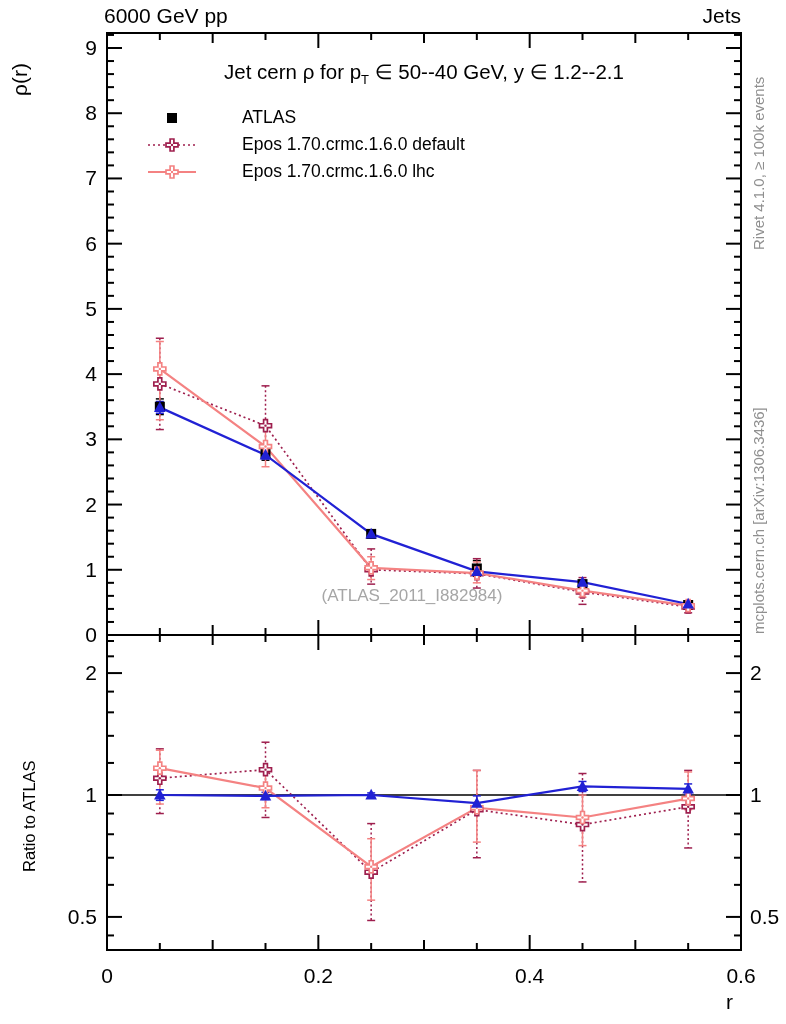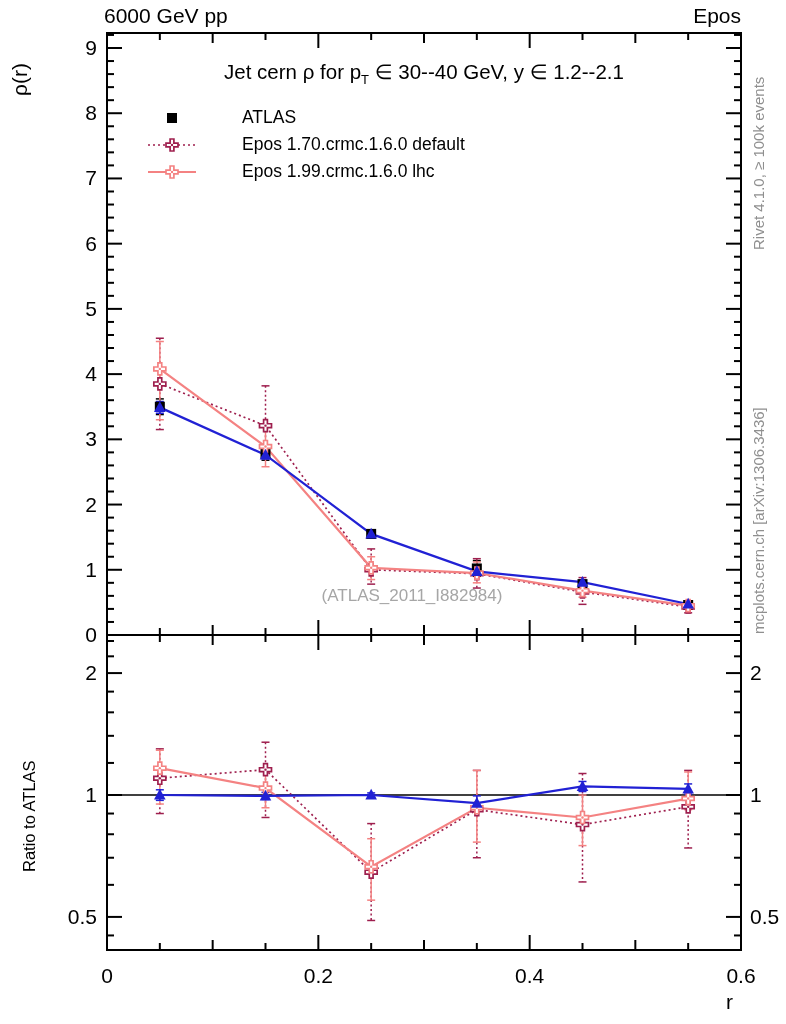--- a/index.html
+++ b/index.html
@@ -460,23 +460,23 @@
           <path d="M 265.5,789.6816522979811 L 271.3,800.4816522979812 L 259.7,800.4816522979812 Z" fill="#2121d4"></path>
           <path d="M 371.1666666666667,788.8 L 376.9666666666667,799.6 L 365.3666666666667,799.6 Z" fill="#2121d4"></path>
           <path d="M 476.83333333333337,796.8986345085827 L 482.6333333333334,807.6986345085828 L 471.03333333333336,807.6986345085828 Z" fill="#2121d4"></path>
           <path d="M 582.5,780.218333876675 L 588.3,791.0183338766751 L 576.7,791.0183338766751 Z" fill="#2121d4"></path>
           <path d="M 688.1666666666667,782.7491583338607 L 693.9666666666667,793.5491583338608 L 682.3666666666668,793.5491583338608 Z" fill="#2121d4"></path>
         </g>
       </g>
     </svg>
 
   <div class="hdr-left">6000 GeV pp</div>
-  <div class="hdr-right">Epos</div>
-
-  <div class="title"><span>Jet cern ρ for p</span><sub>T</sub><span> ∈ 30--40 GeV, y ∈ 1.2--2.1</span></div>
+  <div class="hdr-right">Jets</div>
+
+  <div class="title"><span>Jet cern ρ for p</span><sub>T</sub><span> ∈ 50--40 GeV, y ∈ 1.2--2.1</span></div>
 
   <div class="legend" id="legend">
       <div class="lrow">
         <svg width="52" height="18">
           <rect x="21" y="4" width="10" height="10" fill="#000000"></rect>
         </svg>
         <span class="llabel">ATLAS</span>
       </div>
       <div class="lrow">
         <svg width="52" height="18">
@@ -485,21 +485,21 @@
           <circle cx="26" cy="9" r="1.2" fill="#9e1f4e"></circle>
         </svg>
         <span class="llabel">Epos 1.70.crmc.1.6.0 default</span>
       </div>
       <div class="lrow">
         <svg width="52" height="18">
           <line x1="2" y1="9" x2="50" y2="9" stroke="#f48282" stroke-width="2.2" stroke-dasharray="none"></line>
           <path d="M 24.1,3 L 27.9,3 L 27.9,7.1 L 32,7.1 L 32,10.9 L 27.9,10.9 L 27.9,15 L 24.1,15 L 24.1,10.9 L 20,10.9 L 20,7.1 L 24.1,7.1 Z" fill="#fff" stroke="#f48282" stroke-width="1.7"></path>
           <circle cx="26" cy="9" r="1.2" fill="#f48282"></circle>
         </svg>
-        <span class="llabel">Epos 1.99.crmc.1.6.0 lhc</span>
+        <span class="llabel">Epos 1.70.crmc.1.6.0 lhc</span>
       </div>
     </div>
 
   <div class="ylabel-top">ρ(r)</div>
   <div class="ylabel-ratio">Ratio to ATLAS</div>
   <div class="xlabel">r</div>
 
   <div class="watermark">(ATLAS_2011_I882984)</div>
   <div class="side-note note-top">Rivet 4.1.0, ≥ 100k events</div>
   <div class="side-note note-bottom">mcplots.cern.ch [arXiv:1306.3436]</div>

